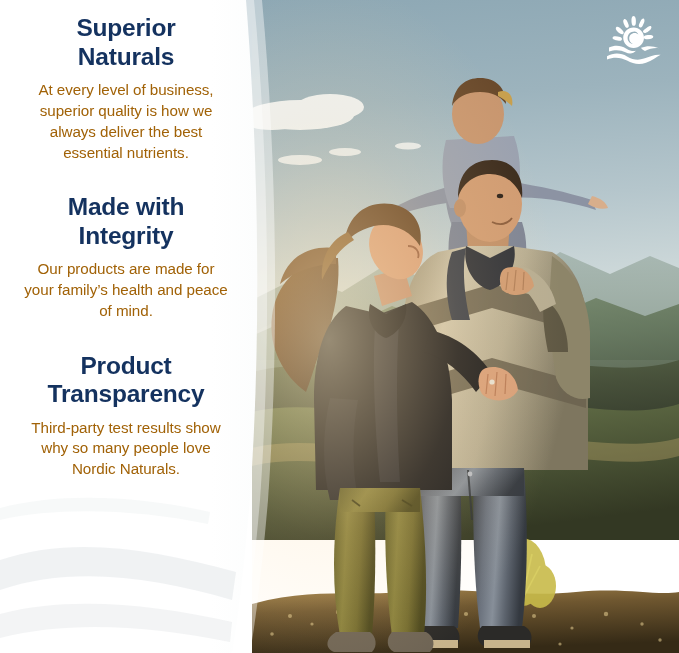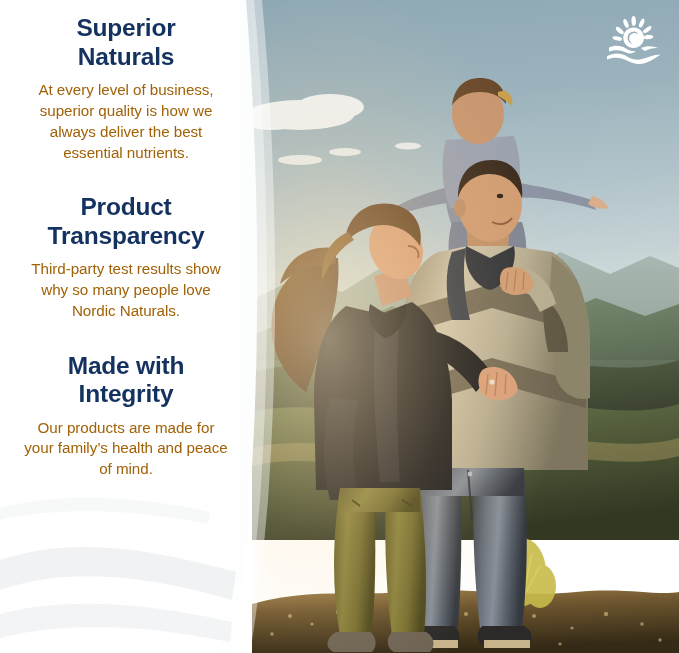--- a/index.html
+++ b/index.html
@@ -343,32 +343,32 @@
     <section class="value-block">
       <h2 class="vb-title">
         <span>Superior</span><br>
         <span>Naturals</span>
       </h2>
       <p class="vb-body">At every level of business, superior quality is how we always deliver the best essential nutrients.</p>
     </section>
 
     <section class="value-block">
       <h2 class="vb-title">
+        <span>Made with</span><br>
+        <span>Integrity</span>
+      </h2>
+      <p class="vb-body">Our products are made for your family’s health and peace of mind.</p>
+    </section>
+
+    <section class="value-block">
+      <h2 class="vb-title">
         <span>Product</span><br>
         <span>Transparency</span>
       </h2>
       <p class="vb-body">Third-party test results show why so many people love Nordic Naturals.</p>
-    </section>
-
-    <section class="value-block">
-      <h2 class="vb-title">
-        <span>Made with</span><br>
-        <span>Integrity</span>
-      </h2>
-      <p class="vb-body">Our products are made for your family’s health and peace of mind.</p>
     </section>
 
   </div>
 
   <div class="logo">
     <svg viewBox="0 0 58 52" xmlns="http://www.w3.org/2000/svg" role="img" aria-label="Nordic Naturals logo">
       <g fill="#ffffff">
 
         <path d="M28.5,2 C30.4,2 31.3,5.2 30.8,9.4 C30.6,11 29.9,11.8 28.8,11.8 C27.6,11.8 26.9,10.9 26.7,9.2 C26.2,5.1 26.7,2 28.5,2 Z"></path>
         <path d="M38.6,4.6 C40.2,5.6 39.6,8.8 37.4,12.2 C36.6,13.5 35.6,13.8 34.7,13.3 C33.7,12.7 33.6,11.6 34.2,10.1 C35.6,6.4 37.2,3.8 38.6,4.6 Z"></path>

